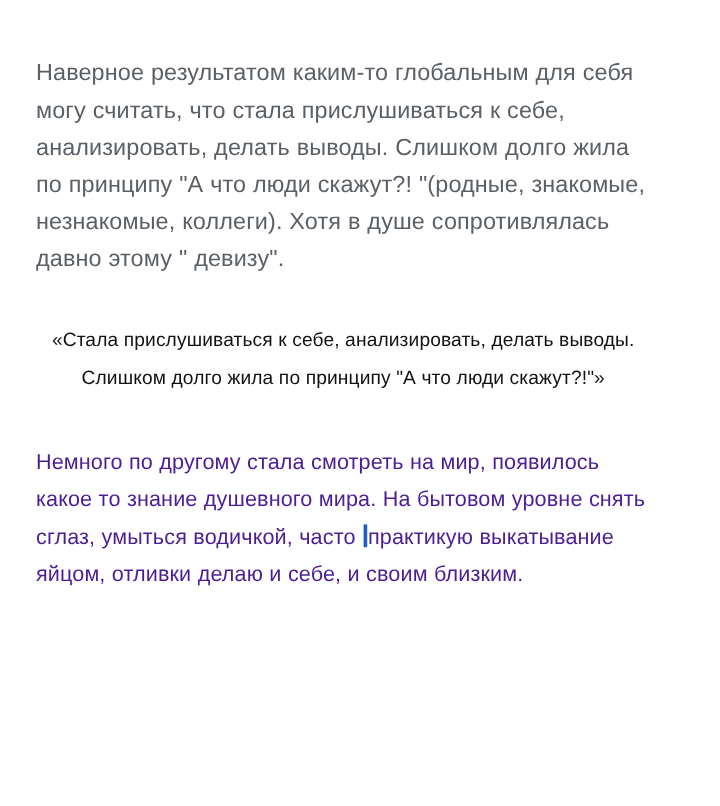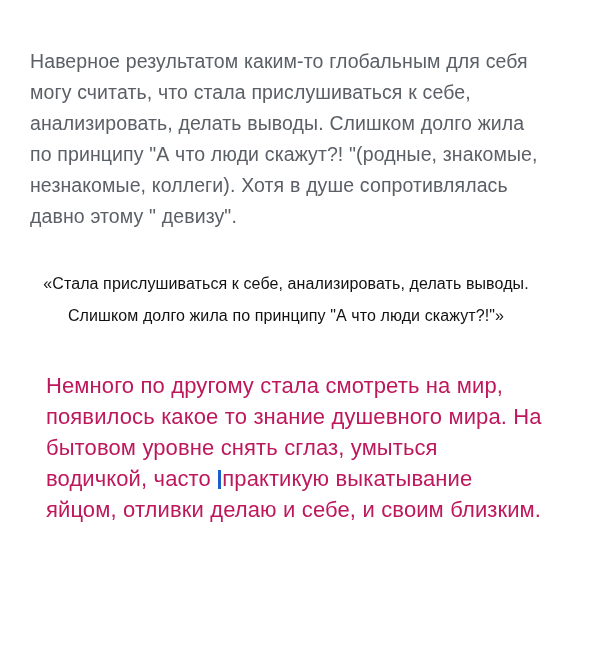--- a/index.html
+++ b/index.html
@@ -34,24 +34,24 @@
   .quote {
     margin: 36px 0 0 0;
     text-align: center;
     font-size: 16px;
     line-height: 32px;
     color: #121212;
     font-weight: 400;
     letter-spacing: 0.1px;
   }
   .para-bottom {
-    margin: 38px 0 0 16px;
-    font-size: 22px;
+    margin: 38px 0 0 0;
+    font-size: 18px;
     line-height: 31px;
-    color: #be185d;
+    color: #4c1d95;
   }
   .caret {
     display: inline-block;
     width: 3px;
     height: 19px;
     background: #1a5fd0;
     vertical-align: -3px;
     margin: 0 1px;
   }
 </style>

